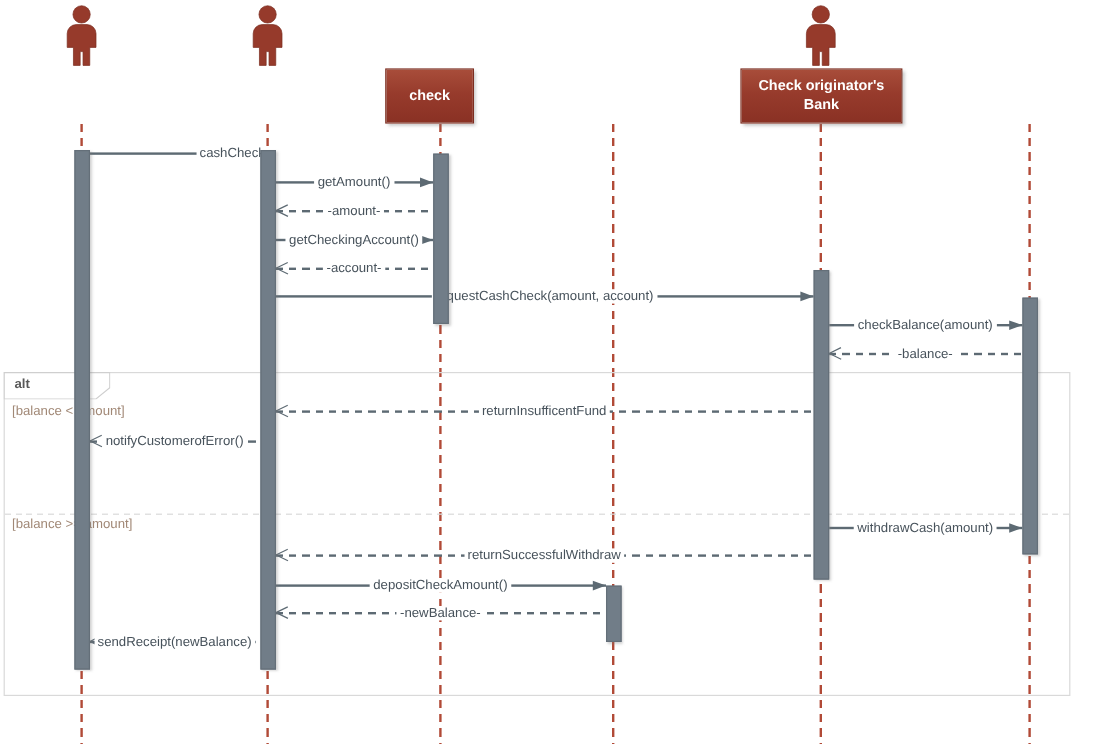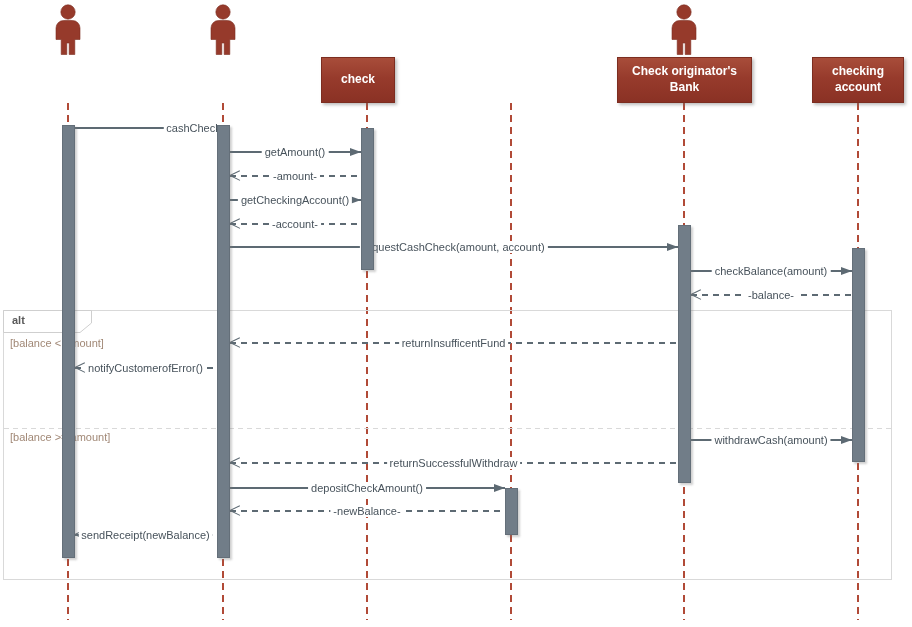--- a/index.html
+++ b/index.html
@@ -70,23 +70,20 @@
     <div class="lifeline" style="left: 510px;"></div>
     <div class="lifeline" style="left: 683px;"></div>
     <div class="actor" style="left: 666px;"><svg viewBox="0 0 36 54" width="36" height="54">
         <circle cx="18" cy="8" r="7.2" fill="#963a2b" stroke="#7c2d20" stroke-width="0.6"></circle>
         <path d="M6 24 a7.5 7.5 0 0 1 7.5 -7.5 h9 a7.5 7.5 0 0 1 7.5 7.5 v11.5 h-5.2 v15 h-5.6 v-11.5 h-2.4 v11.5 h-5.6 v-15 H6 z" fill="#963a2b" stroke="#7c2d20" stroke-width="0.6"></path>
       </svg></div>
     <div class="pbox" style="left: 617px; width: 135px;">
       <span>Check originator's Bank</span>
     </div>
     <div class="lifeline" style="left: 857px;"></div>
-    <div class="pbox" style="left: 812px; width: 92px;">
-      <span>checking account</span>
-    </div>
     <div class="act" style="left: 61.5px; top: 125px; height: 433px;"></div>
     <div class="act" style="left: 216.5px; top: 125px; height: 433px;"></div>
     <div class="act" style="left: 360.5px; top: 128px; height: 142px;"></div>
     <div class="act" style="left: 504.5px; top: 488px; height: 47px;"></div>
     <div class="act" style="left: 677.5px; top: 225px; height: 258px;"></div>
     <div class="act" style="left: 851.5px; top: 248px; height: 214px;"></div>
     <div class="mline" style="top: 127.25px; left: 74.5px; width: 142px;"></div>
     <div class="tri right" style="left: 205.5px; top: 123.5px;"></div>
     <div class="mlabel" style="left: 145.5px; top: 128px; margin-left: 48px;">cashCheck</div>
     <div class="mline" style="top: 151.25px; left: 229.5px; width: 131px;"></div>

